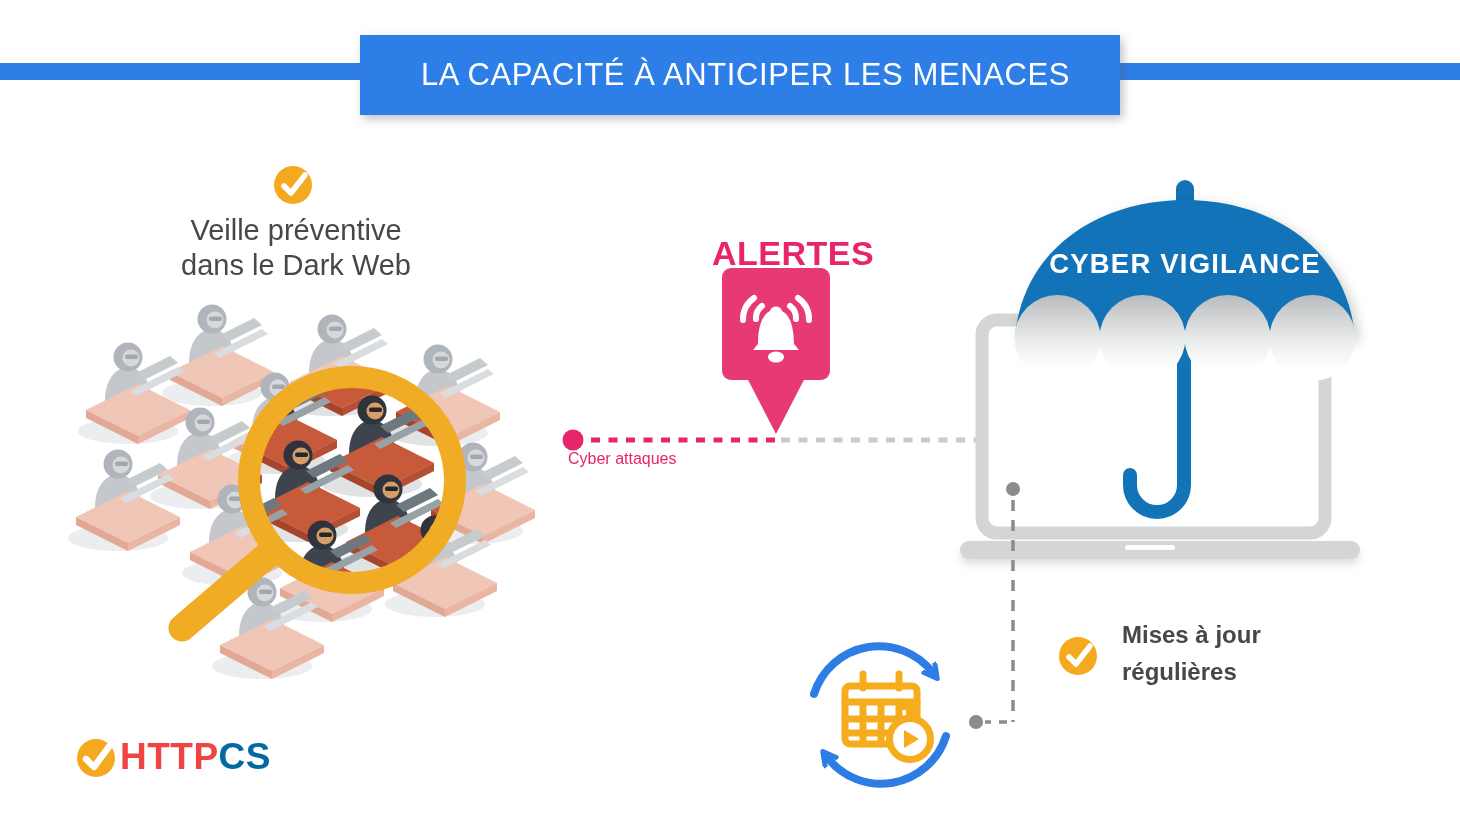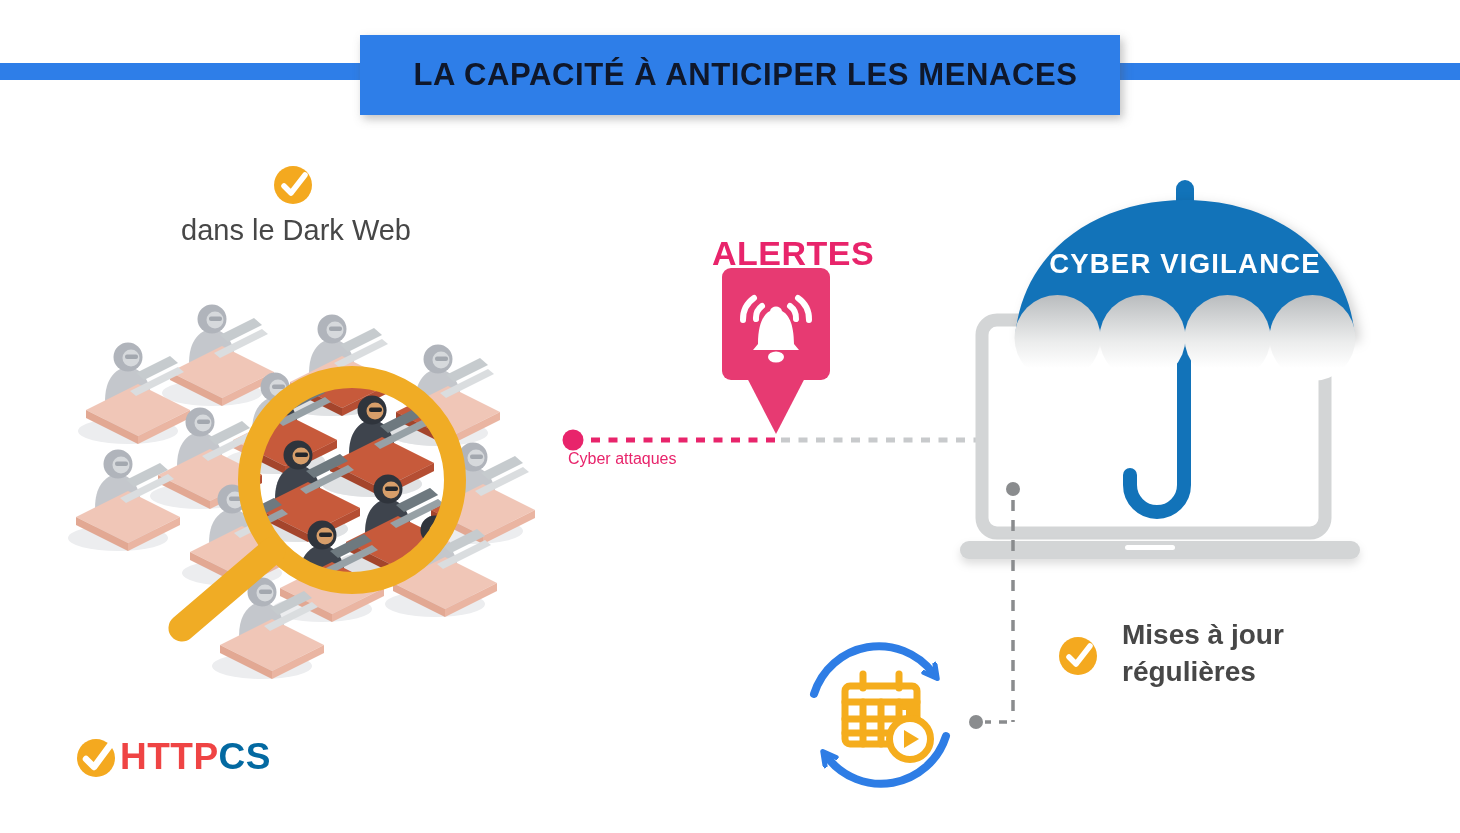--- a/index.html
+++ b/index.html
@@ -16,35 +16,35 @@
   *{margin:0;padding:0;box-sizing:border-box;}
   body{background:#ffffff;font-family:"Liberation Sans",sans-serif;}
   #stage{position:relative;width:1460px;height:833px;background:#ffffff;overflow:hidden;}
   svg{display:block;}
   svg text{font-family:"Liberation Sans",sans-serif;}
 
   .stripe{position:absolute;left:0;top:63px;width:1460px;height:17px;background:var(--blue);}
   .banner{position:absolute;left:360px;top:35px;width:760px;height:80px;background:var(--blue);
           display:flex;align-items:center;justify-content:center;
           box-shadow:3px 4px 9px rgba(80,80,80,.35);}
-  .banner span{color:#0f172a;font-size:31px;font-weight:bold;letter-spacing:.6px;white-space:nowrap;margin-left:11px;}
+  .banner span{color:#ffffff;font-size:31px;font-weight:normal;letter-spacing:.6px;white-space:nowrap;margin-left:11px;}
 
   .abs{position:absolute;}
 
   .dw-text{position:absolute;left:150px;top:213px;width:292px;text-align:center;
            color:var(--txt);font-size:29px;line-height:35px;}
   .dw-text b{font-weight:normal;}
 
   .alerts-title{position:absolute;left:712px;top:234px;width:130px;text-align:center;
                 color:var(--pink);font-size:34px;font-weight:bold;letter-spacing:.5px;}
 
   .attacks-label{position:absolute;left:568px;top:450px;color:var(--pink);font-size:16px;}
 
   .updates-text{position:absolute;left:1122px;top:616px;color:var(--txt);
-                font-size:28px;font-weight:bold;line-height:37px;}
+                font-size:24px;font-weight:bold;line-height:37px;}
 
   .logo-text{position:absolute;left:120px;top:736px;font-size:37px;font-weight:bold;letter-spacing:.5px;white-space:nowrap;}
   .logo-text .p1{color:#ef4444;}
   .logo-text .p2{color:#0369a1;}
 
   .hk-faded{--sh:#ECEDEF;--bd:#C4C7CC;--hd:#B0B4BB;--fc:#D6D9DC;--gl:#A3A8AF;
             --dt:#F0C6B7;--dl:#E2A893;--dr:#EAB5A2;--ls:#C6CBCE;--lb:#DADDDF;}
   .hk-dark{--sh:#E0E2E4;--bd:#3E444D;--hd:#2F343C;--fc:#D79E6A;--gl:#23262B;
            --dt:#C75A3B;--dl:#A4452C;--dr:#B54E33;--ls:#6E797F;--lb:#97A1A6;}
 </style>
@@ -84,20 +84,21 @@
 
   <div class="stripe"></div>
   <div class="banner">
     <span>LA CAPACITÉ À ANTICIPER LES MENACES</span>
   </div>
 
   <svg class="abs" style="left:271px;top:163px" width="44" height="44">
       <use href="#chk"></use>
     </svg>
   <div class="dw-text">
+    <div>Veille préventive</div>
     <div><span>dans le </span><b>Dark Web</b></div>
   </div>
 
   <svg class="abs" style="left:80px;top:300px;overflow:visible" width="480" height="410" viewBox="0 0 480 410">
     <defs>
         <clipPath id="lensClip">
           <circle cx="272" cy="180" r="100"></circle>
         </clipPath>
       </defs>
     <g class="hk-faded">

